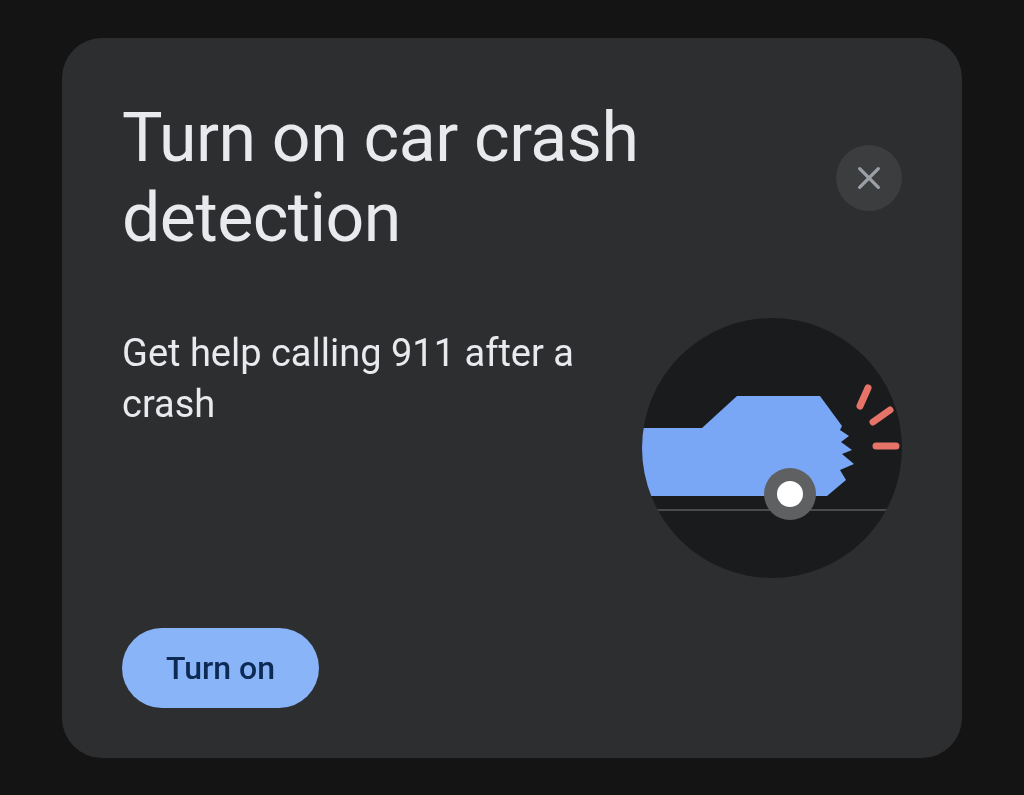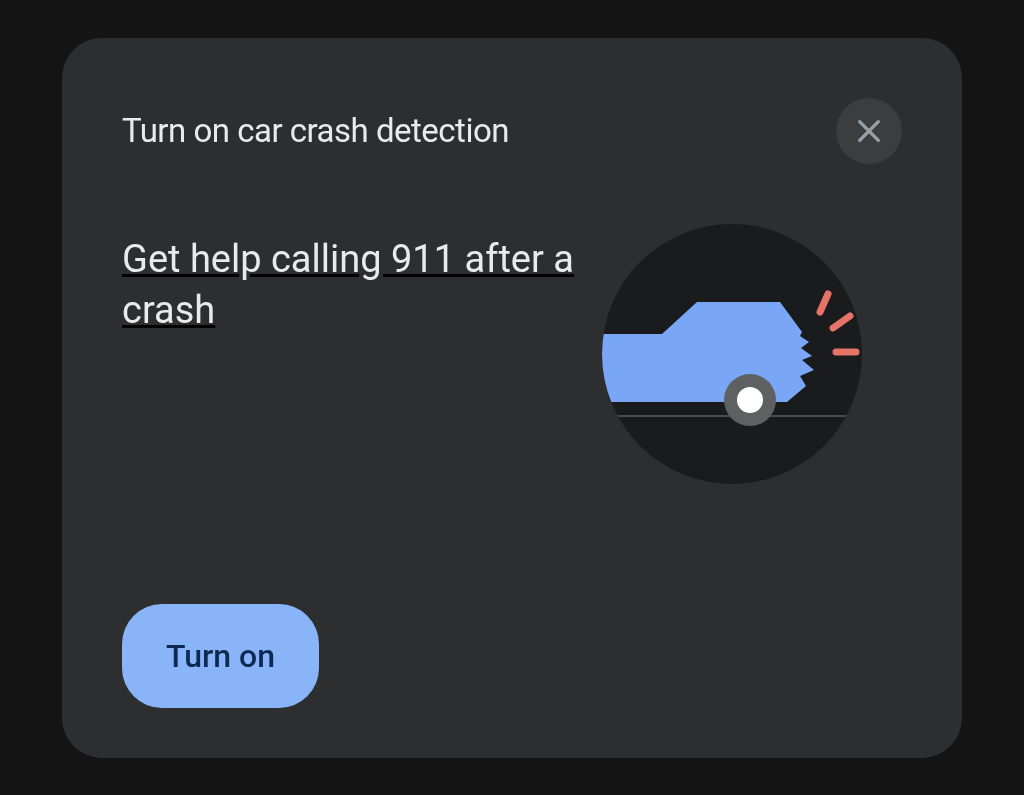--- a/index.html
+++ b/index.html
@@ -27,21 +27,21 @@
       display: flex;
       flex-direction: column;
     }
     .header-row {
       display: flex;
       justify-content: space-between;
       align-items: center;
       margin-bottom: 70px;
     }
     .title {
-      font-size: 33px;
+      font-size: 68px;
       font-weight: 400;
       color: #e8eaed;
       letter-spacing: -0.5px;
     }
     .close-btn {
       width: 66px;
       height: 66px;
       border-radius: 50%;
       background: #3c3d3f;
       display: flex;
@@ -49,24 +49,23 @@
       justify-content: center;
       cursor: pointer;
       flex-shrink: 0;
     }
     .close-btn svg {
       width: 32px;
       height: 32px;
     }
     .content-row {
       display: flex;
-      justify-content: flex-start;
+      justify-content: space-between;
       align-items: flex-start;
       flex: 1;
-      text-decoration: underline;
     }
     .description {
       font-size: 38px;
       font-weight: 400;
       color: #e8eaed;
       max-width: 480px;
       line-height: 1.35;
     }
     .illustration {
       width: 260px;
@@ -77,21 +76,21 @@
       overflow: hidden;
       flex-shrink: 0;
       margin-top: -10px;
     }
     .button-row {
       display: flex;
       gap: 24px;
       margin-top: auto;
     }
     .btn {
-      height: 104px;
+      height: 80px;
       border-radius: 40px;
       font-size: 32px;
       font-weight: 500;
       display: flex;
       align-items: center;
       justify-content: center;
       cursor: pointer;
       padding: 0 44px;
     }
     .btn-primary {

